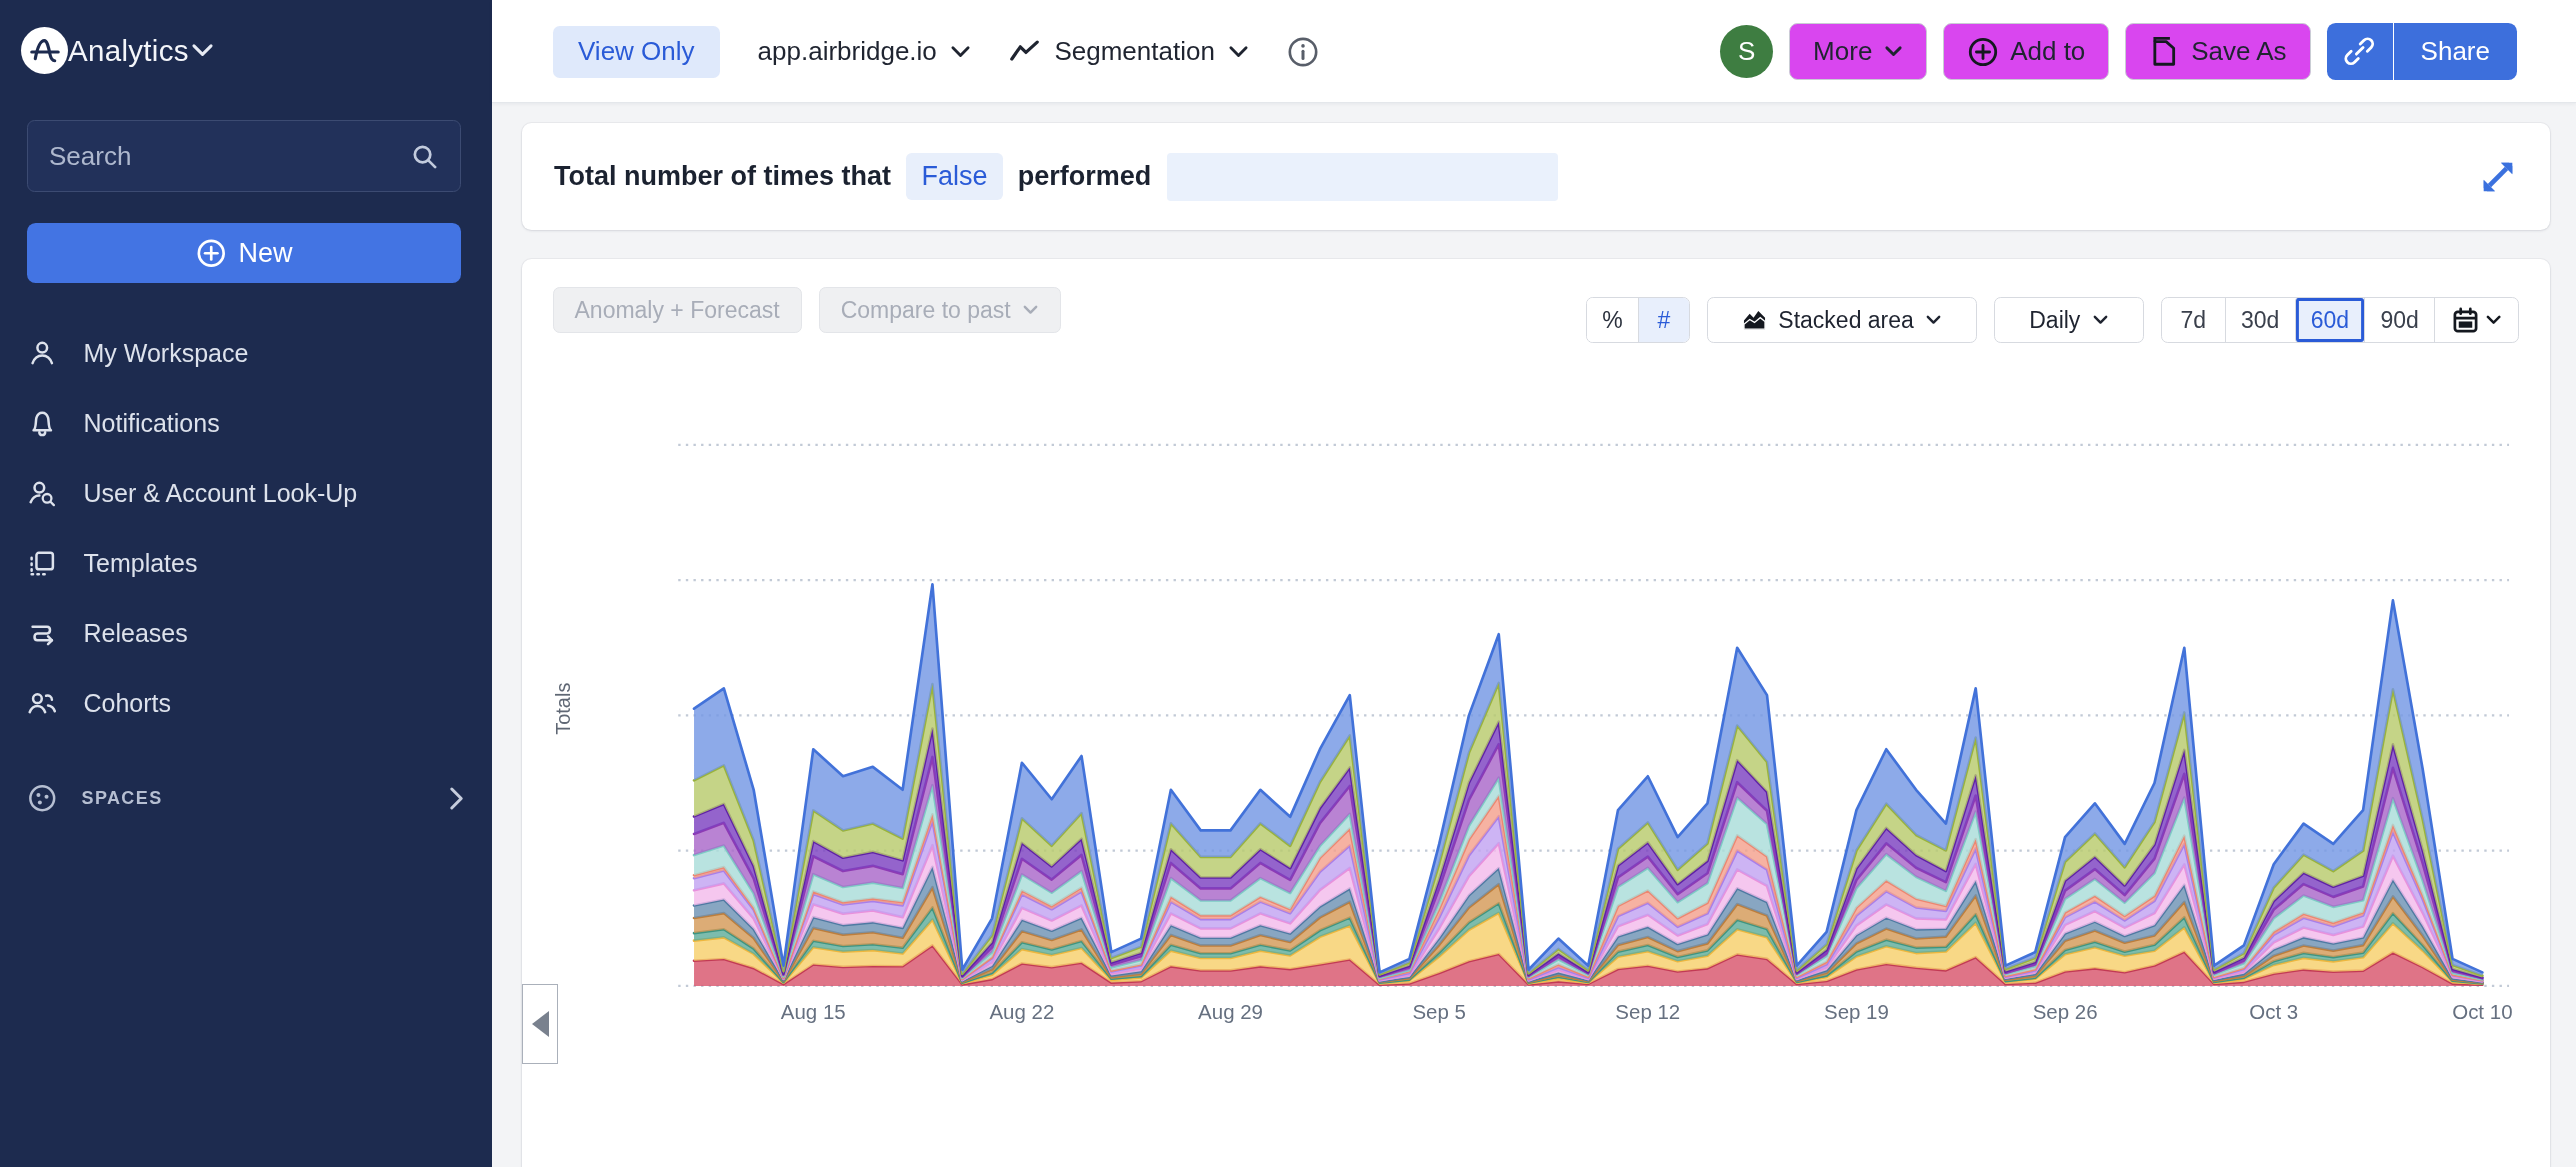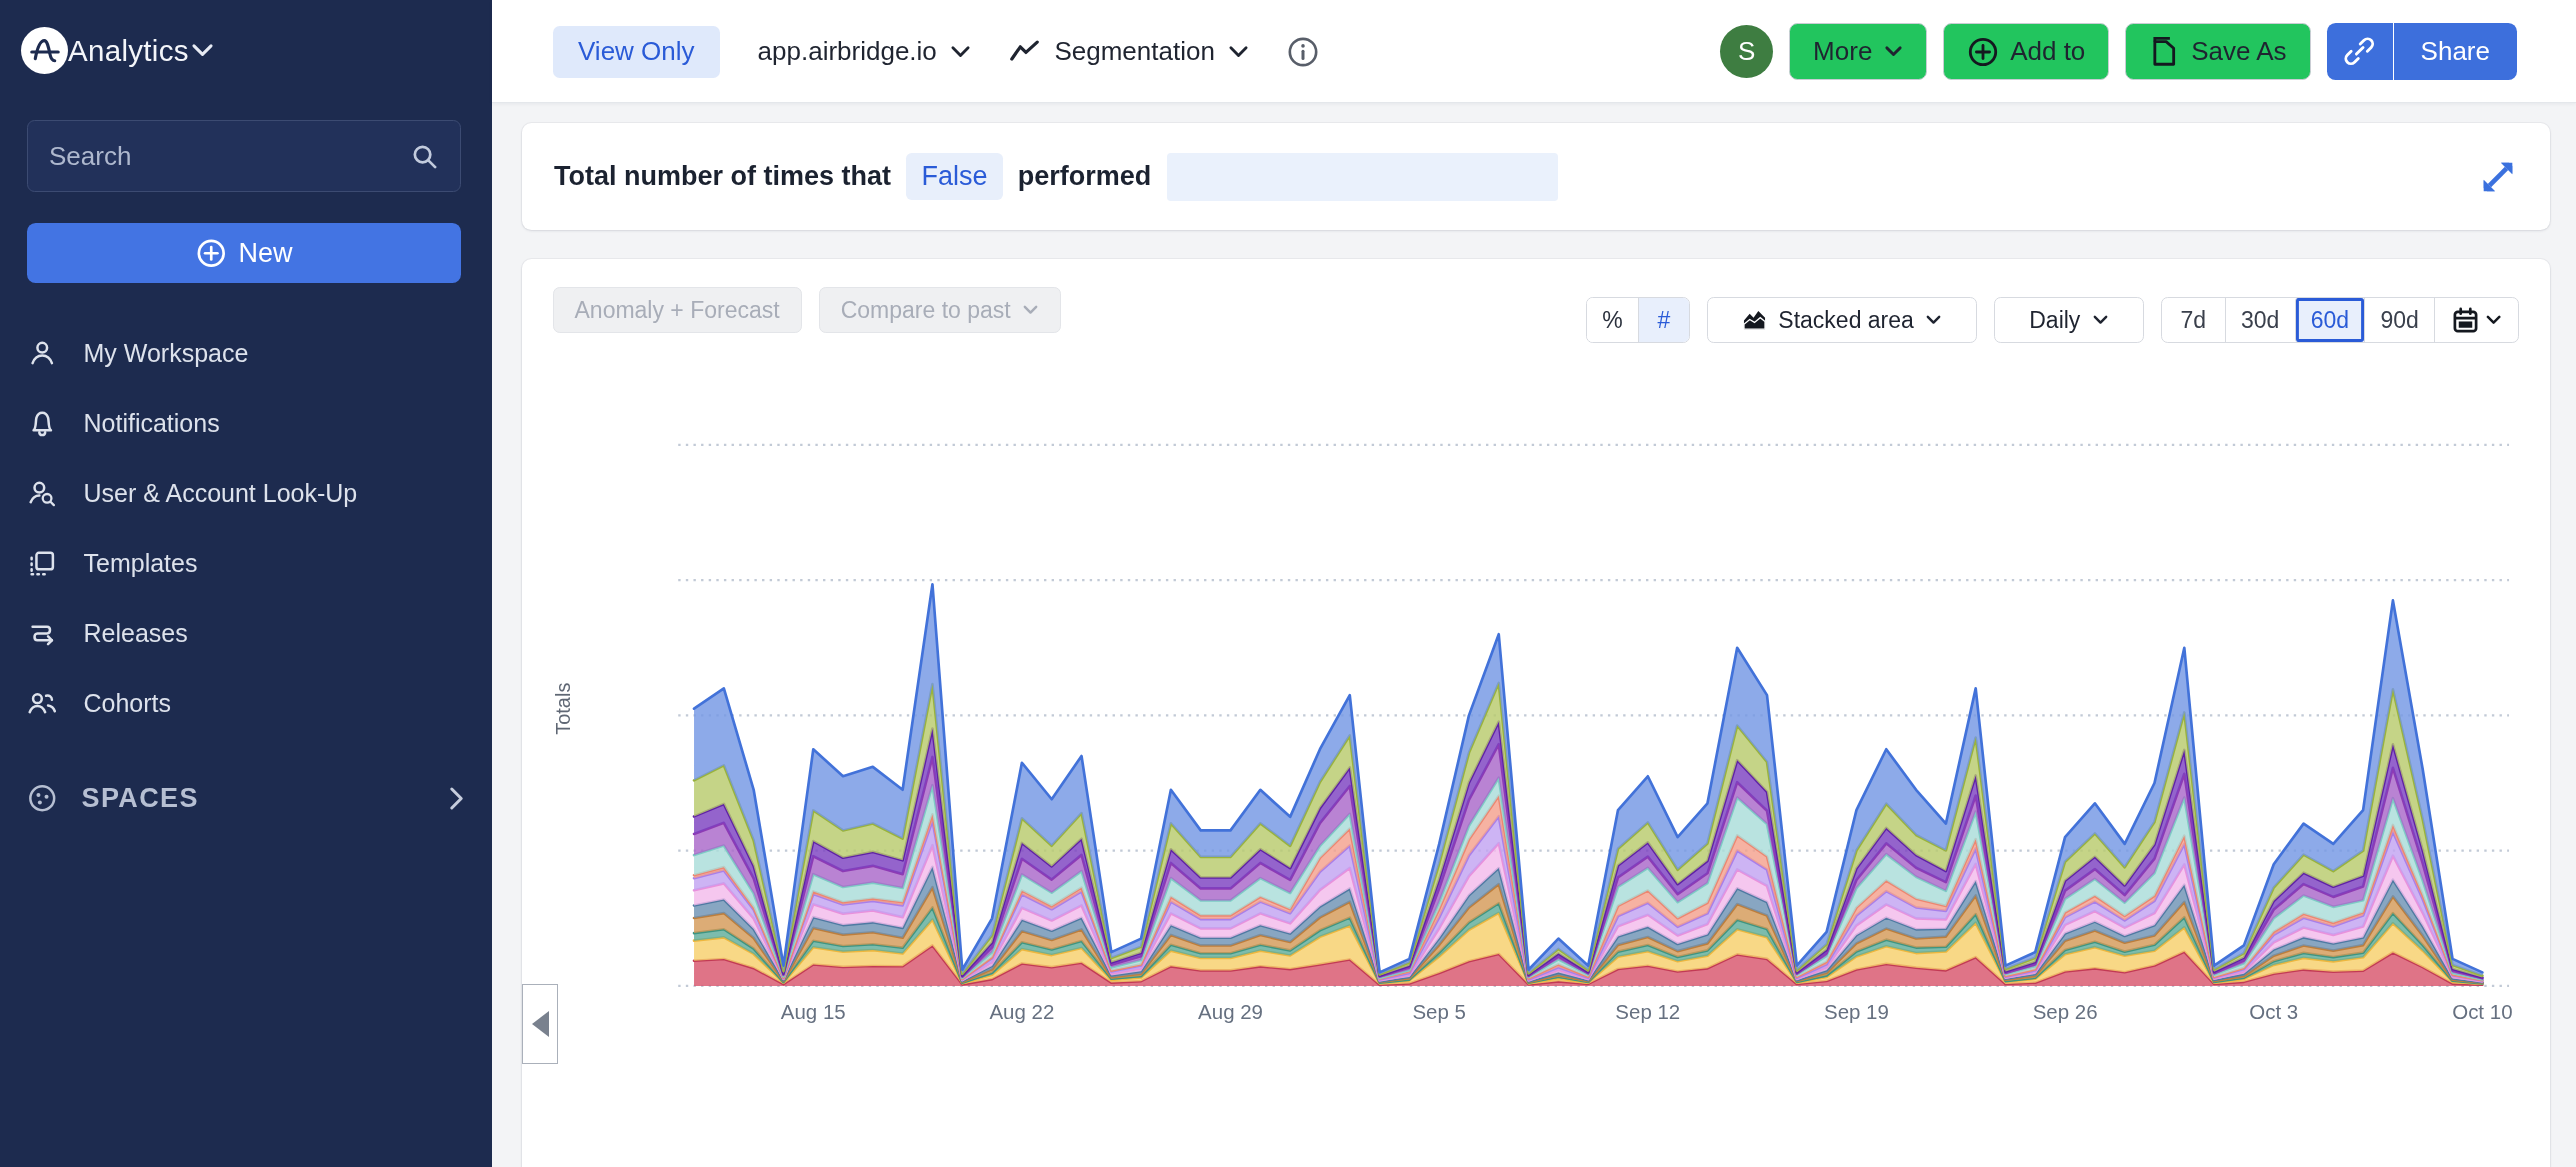--- a/index.html
+++ b/index.html
@@ -23,38 +23,38 @@
   .new-btn { position:absolute; left:27px; top:223px; width:434px; height:60px;
     background:#4374E3; border:none; border-radius:8.6px; color:#FFFFFF; font-size:27px;
     font-weight:500; display:flex; align-items:center; justify-content:center; gap:12.4px;
     cursor:pointer; font-family:inherit; }
   .nav-list { position:absolute; left:0; top:318px; width:492px; }
   .nav-item { height:70px; display:flex; align-items:center; gap:26px; padding:0 27px;
     font-size:25px; color:#DDE2EC; cursor:pointer; }
   .nav-item .ic { width:30.5px; display:flex; justify-content:center; }
   .spaces-row { position:absolute; left:0; top:762px; width:492px; height:72px;
     display:flex; align-items:center; gap:24px; padding:0 27px; cursor:pointer; }
-  .spaces-label { font-size:27px; font-weight:700; letter-spacing:1.4px; color:#B6BFD2; }
+  .spaces-label { font-size:18px; font-weight:700; letter-spacing:1.4px; color:#B6BFD2; }
   .spaces-chev { margin-left:auto; }
 
   
   #header { position:absolute; left:492px; top:0; width:2084px; height:103px;
     background:#FFFFFF; border-bottom:1px solid #E4E7EB;
     box-shadow:0 1px 3.8px rgba(20,30,60,.06); }
   .hdr-left { position:absolute; left:61px; top:0; height:103px; display:flex;
     align-items:center; gap:38px; }
   .view-only { background:#DFE9FB; color:#2A5BD7; font-size:26px; font-weight:500;
     padding:10.5px 25px; border-radius:6.7px; }
   .proj-switch, .seg-switch { display:flex; align-items:center; gap:13.3px; font-size:26px;
     font-weight:400; color:#1F2430; cursor:pointer; }
   .hdr-right { position:absolute; right:59px; top:0; height:103px; display:flex;
     align-items:center; gap:16px; }
   .avatar { width:53px; height:53px; border-radius:50%; background:#3E7D41; color:#FFF;
     font-size:26px; display:flex; align-items:center; justify-content:center; }
-  .hbtn { height:57px; background:#22c55e; border:1.9px solid #C9CDD4; border-radius:8.6px;
+  .hbtn { height:57px; background:#d946ef; border:1.9px solid #C9CDD4; border-radius:8.6px;
     display:flex; align-items:center; gap:11.4px; padding:0 23px; font-size:26px;
     color:#1F2430; cursor:pointer; font-family:inherit; }
   .share-split { height:57px; border-radius:8.6px; background:#3D6FDC; display:flex;
     align-items:stretch; overflow:hidden; cursor:pointer; }
   .share-link-cell { width:67px; display:flex; align-items:center; justify-content:center;
     border-right:1.9px solid #FFFFFF; }
   .share-text-cell { display:flex; align-items:center; padding:0 27px; color:#FFF;
     font-size:26px; font-weight:500; }
 
   

